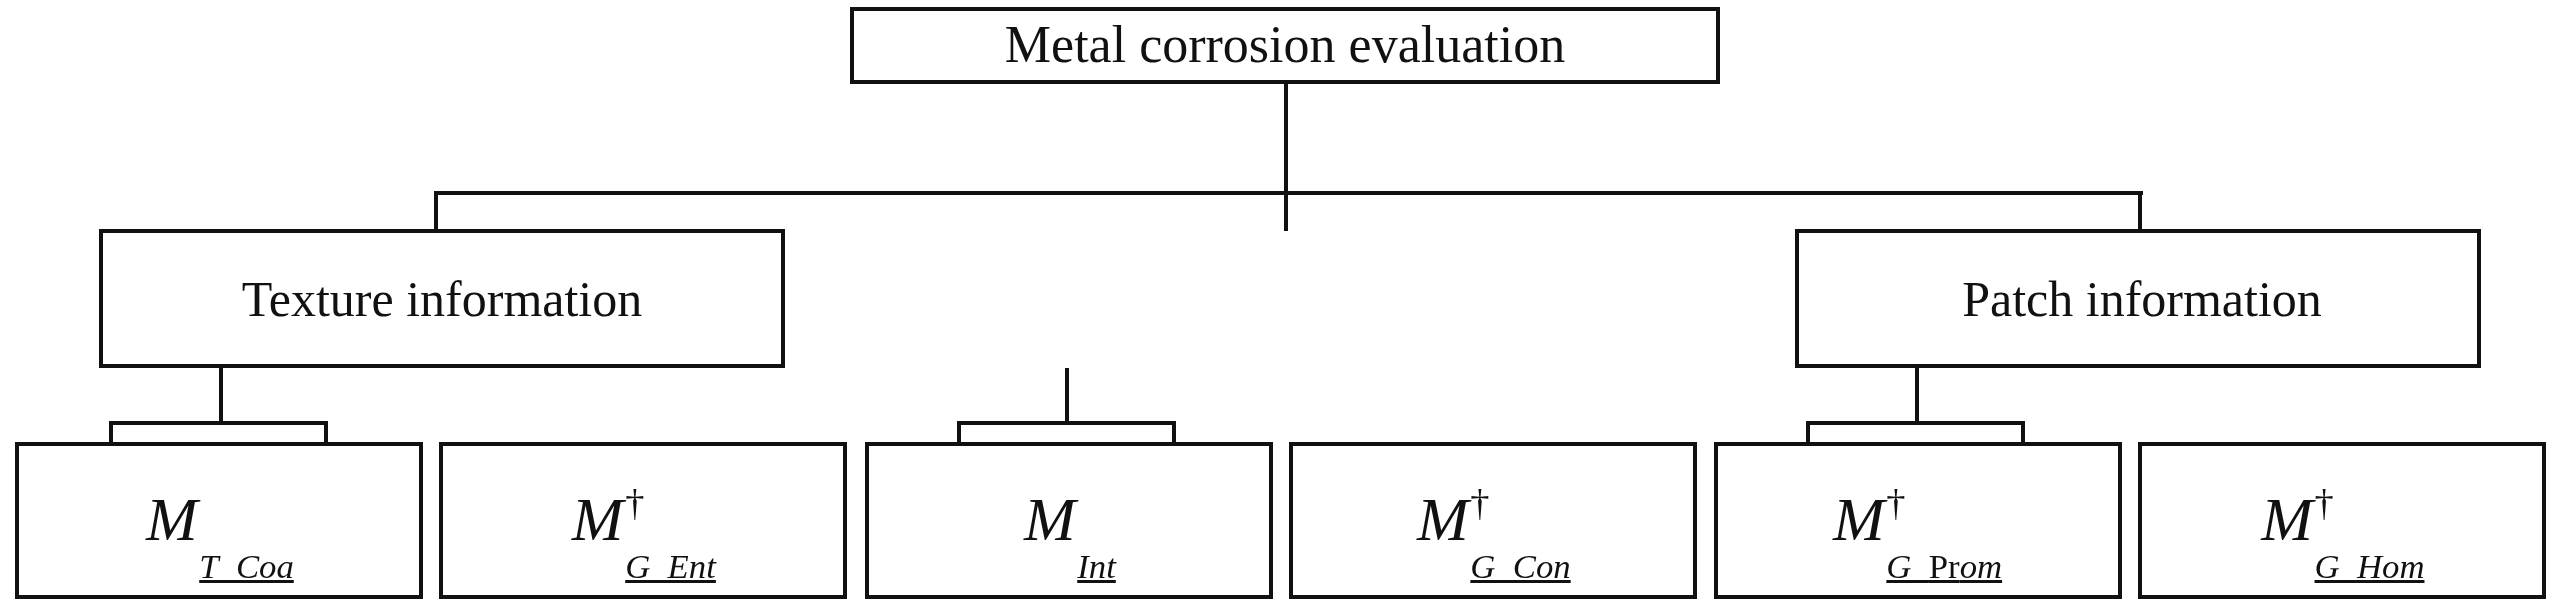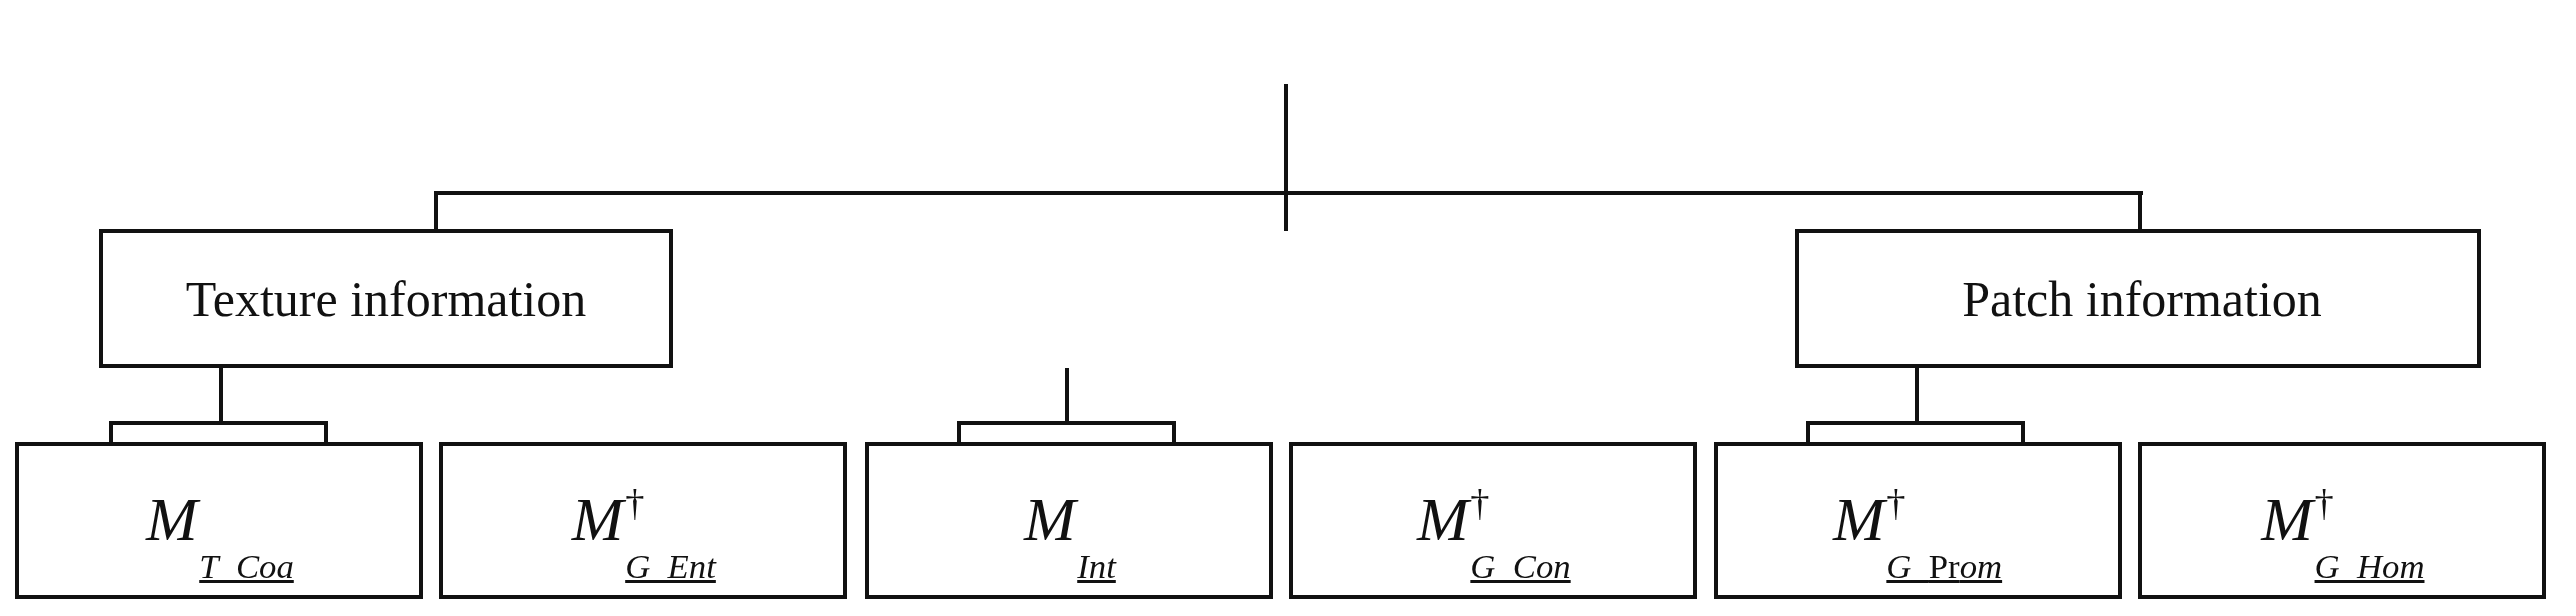--- a/index.html
+++ b/index.html
@@ -89,30 +89,33 @@
     position: relative;
     top: 0.30em;
     visibility: hidden;
   }
 </style>
 </head>
 <body>
 
 <div id="canvas" style="background: rgb(255, 255, 255);">
 
+  <div class="node root" style="left: 850px; top: 6.7px; width: 870px; height: 77px; border-color: rgb(17, 17, 17); color: rgb(17, 17, 17);">
+    <span>Metal corrosion evaluation</span>
+  </div>
 
   <div class="conn v" style="left: 1284px; top: 84px; height: 109px; background: rgb(17, 17, 17);"></div>
 
   <div class="conn h" style="left: 434px; top: 191px; width: 1709px; background: rgb(17, 17, 17);"></div>
 
   <div class="conn v" style="left: 434px; top: 191px; height: 40px; background: rgb(17, 17, 17);"></div>
   <div class="conn v" style="left: 1284px; top: 191px; height: 40px; background: rgb(17, 17, 17);"></div>
   <div class="conn v" style="left: 2138px; top: 191px; height: 40px; background: rgb(17, 17, 17);"></div>
 
-  <div class="node level2" style="left: 99px; top: 229px; width: 574px; height: 139px; border-color: rgb(17, 17, 17); color: rgb(17, 17, 17);">
+  <div class="node level2" style="left: 99px; top: 229px; width: 686px; height: 139px; border-color: rgb(17, 17, 17); color: rgb(17, 17, 17);">
     <span>Texture information</span>
   </div>
 
 
   <div class="node level2" style="left: 1795px; top: 229px; width: 686px; height: 139px; border-color: rgb(17, 17, 17); color: rgb(17, 17, 17); padding-left: 8px;">
     <span>Patch information</span>
   </div>
 
   <div class="conn v" style="left: 219px; top: 368px; height: 57px; background: rgb(17, 17, 17);"></div>
   <div class="conn h" style="left: 109px; top: 421px; width: 219px; background: rgb(17, 17, 17);"></div>

